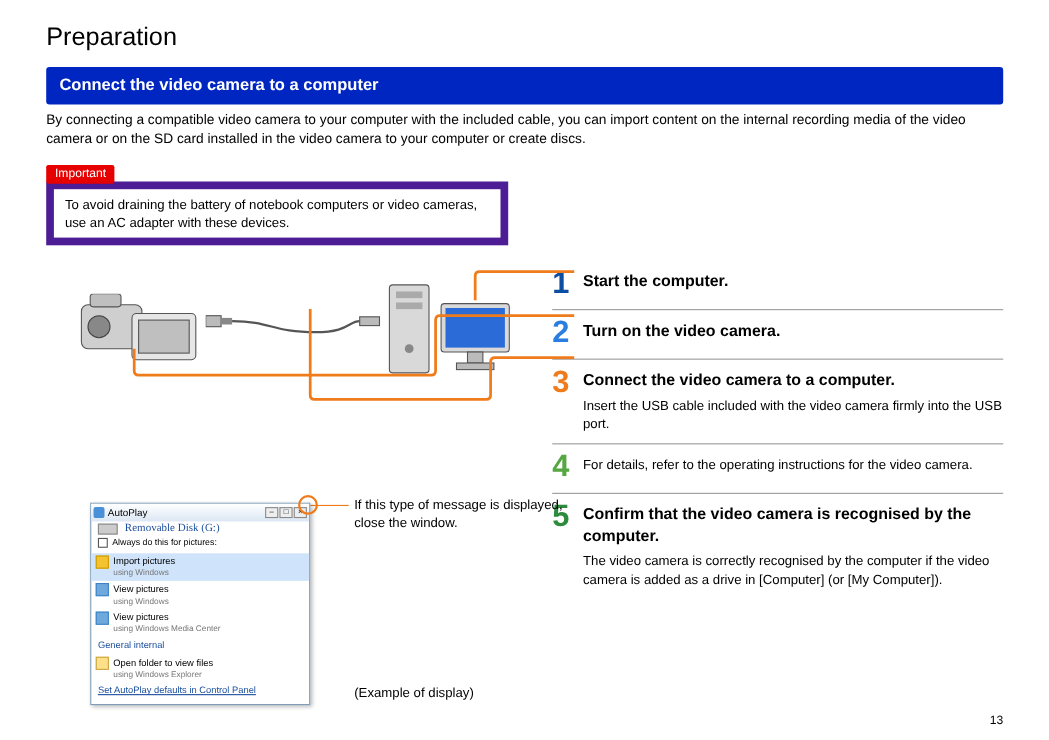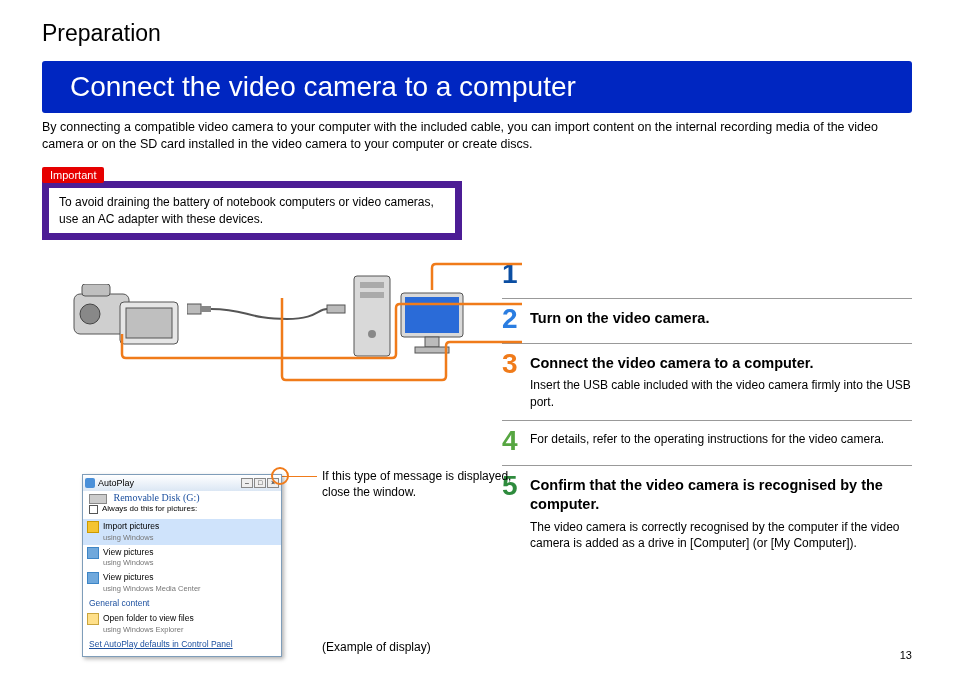--- a/index.html
+++ b/index.html
@@ -15,23 +15,23 @@
     line-height: 1.35;
   }
   h1.page-title {
     font-size: 23px;
     font-weight: normal;
     margin-bottom: 12px;
   }
   .section-bar {
     background: #0026c1;
     color: #fff;
-    font-size: 28px;
-    font-weight: normal;
-    padding: 7px 28px;
+    font-size: 15px;
+    font-weight: bold;
+    padding: 7px 12px;
     border-radius: 3px;
     margin-bottom: 6px;
   }
   p.intro { font-size: 12.5px; margin-bottom: 12px; }
   .important-box-wrap { margin-left: 0; }
   .important-tag {
     display: inline-block;
     background: #e60000;
     color: #fff;
     font-size: 11px;
@@ -222,35 +222,38 @@
         <div class="ap-item">
           <span class="ap-icon blue"></span>
           <div>View pictures</div>
           <div class="sub">using Windows</div>
         </div>
         <div class="ap-item">
           <span class="ap-icon blue"></span>
           <div>View pictures</div>
           <div class="sub">using Windows Media Center</div>
         </div>
-        <div class="ap-section">General content</div>
+        <div class="ap-section">General internal</div>
         <div class="ap-item">
           <span class="ap-icon folder"></span>
           <div>Open folder to view files</div>
           <div class="sub">using Windows Explorer</div>
         </div>
         <div class="ap-link">Set AutoPlay defaults in Control Panel</div>
       </div>
       <div class="example-label">(Example of display)</div>
     </div>
   </div>
 
   <div class="right-col">
     <div class="step">
       <div class="step-num blue">1</div>
+      <div class="step-body">
+        <div class="step-title">Start the computer.</div>
+      </div>
     </div>
     <div class="step">
       <div class="step-num light">2</div>
       <div class="step-body">
         <div class="step-title">Turn on the video camera.</div>
       </div>
     </div>
     <div class="step">
       <div class="step-num orange">3</div>
       <div class="step-body">

